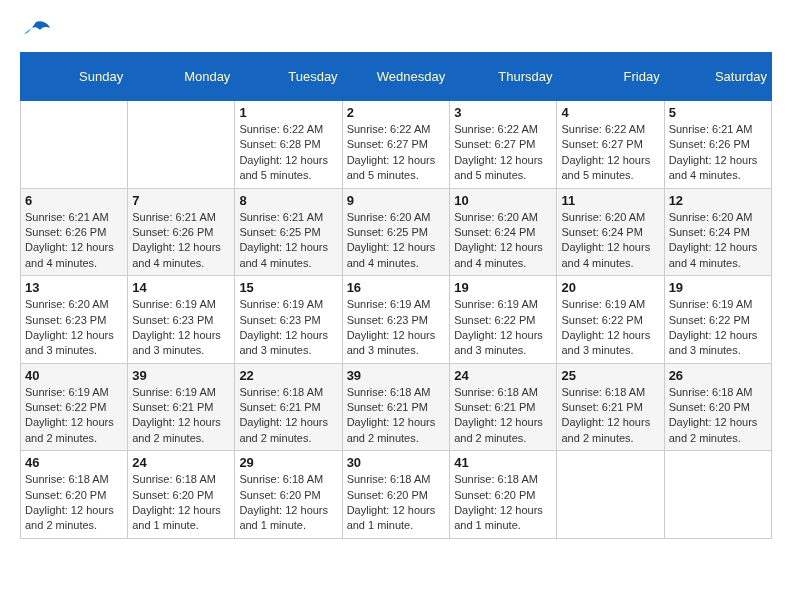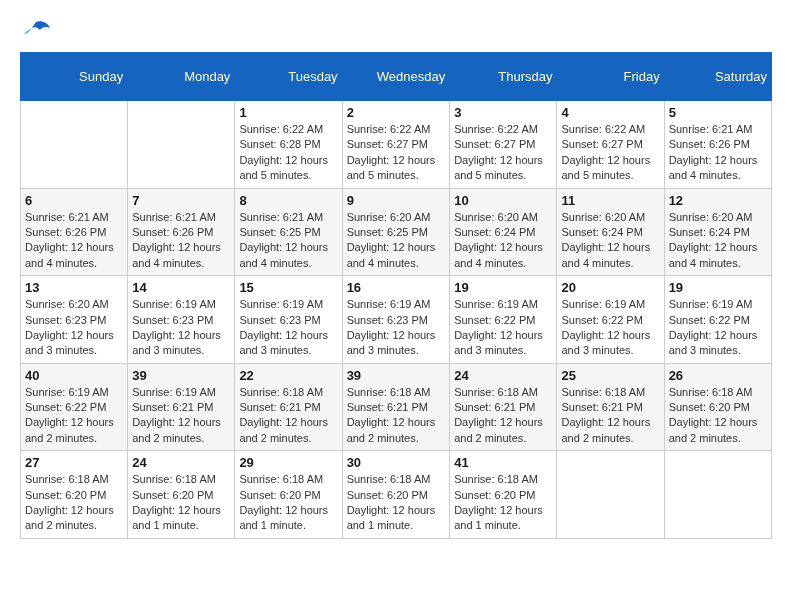--- a/index.html
+++ b/index.html
@@ -296,21 +296,21 @@
         <td>
           <div class="day-number">26</div>
           <div class="day-info" style="white-space: pre-line;">Sunrise: 6:18 AM
 Sunset: 6:20 PM
 Daylight: 12 hours
 and 2 minutes.</div>
         </td>
       </tr>
       <tr>
         <td>
-          <div class="day-number">27</div>
+          <div class="day-number">46</div>
           <div class="day-info" style="white-space: pre-line;">Sunrise: 6:18 AM
 Sunset: 6:20 PM
 Daylight: 12 hours
 and 2 minutes.</div>
         </td>
         <td>
           <div class="day-number">24</div>
           <div class="day-info" style="white-space: pre-line;">Sunrise: 6:18 AM
 Sunset: 6:20 PM
 Daylight: 12 hours

